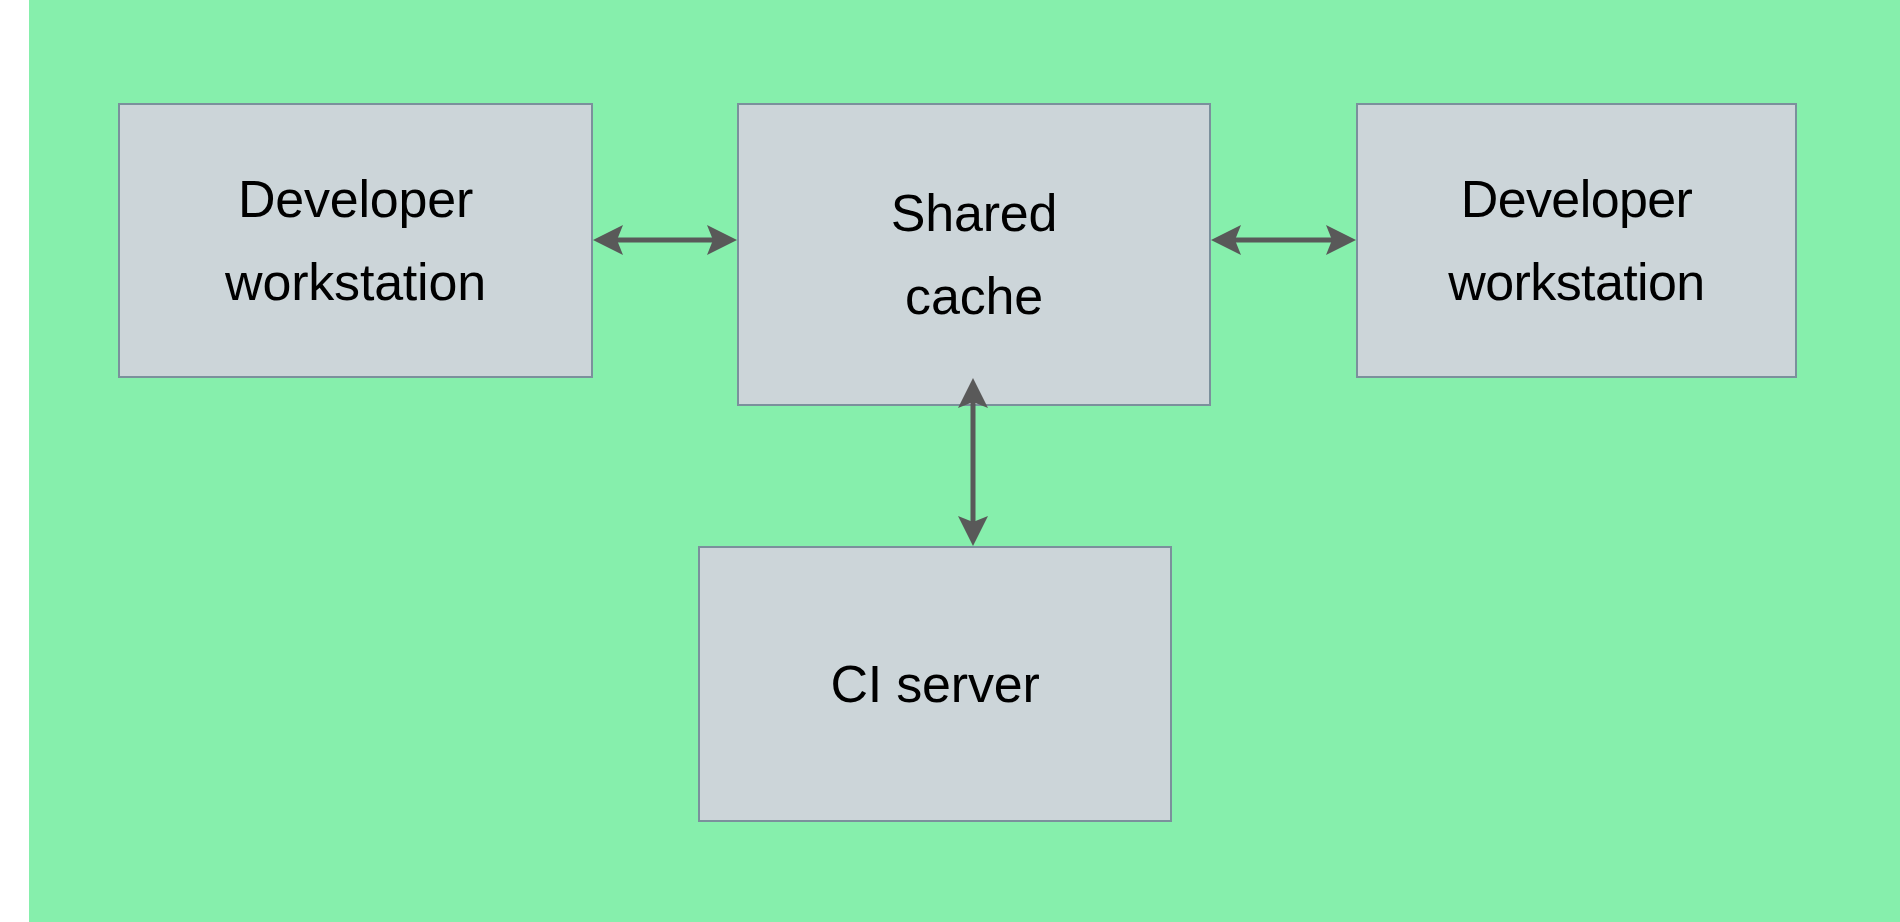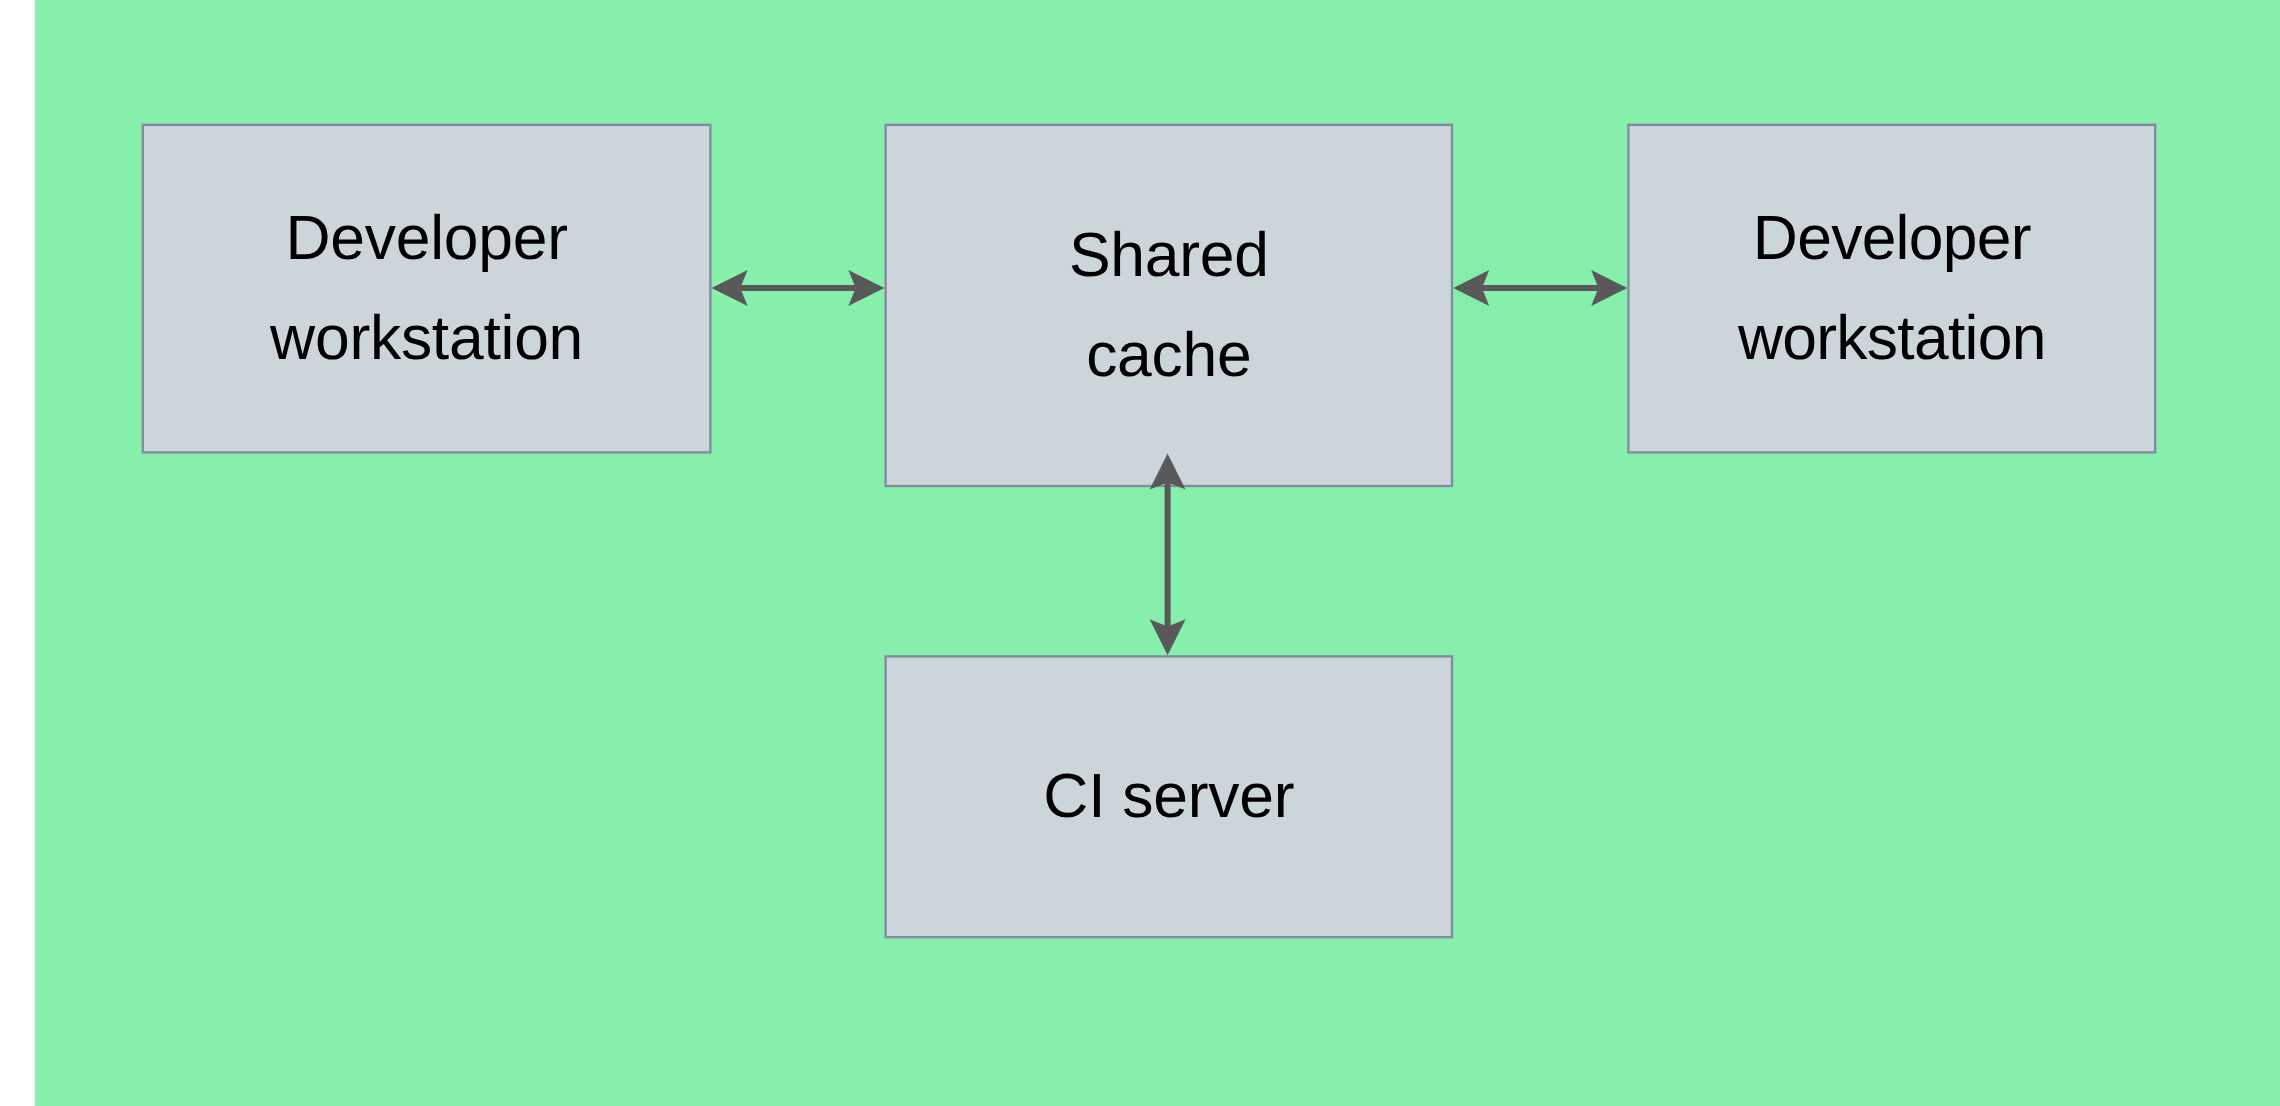--- a/index.html
+++ b/index.html
@@ -35,21 +35,21 @@
     color: #000000;
     font-weight: 400;
     letter-spacing: -0.2px;
     white-space: pre-line;
     padding: 0 4px;
   }
   
   #node-dev-left   { left: 89px;   top: 103px;  width: 475px; height: 275px; }
   #node-shared     { left: 708px;  top: 103px;  width: 474px; height: 303px; }
   #node-dev-right  { left: 1327px; top: 103px;  width: 441px; height: 275px; }
-  #node-ci         { left: 708px;  top: 546px;  width: 474px; height: 236px; }
+  #node-ci         { left: 669px;  top: 546px;  width: 474px; height: 276px; }
   #node-dev-right .node-label { font-size: 52px; letter-spacing: -0.6px; }
 
   .connector {
     position: absolute;
     overflow: visible;
   }
   #conn-left-shared  { left: 560px;  top: 208px; width: 152px; height: 64px; }
   #conn-shared-right { left: 1178px; top: 208px; width: 153px; height: 64px; }
   #conn-shared-ci    { left: 912px;  top: 374px; width: 64px;  height: 176px; }
 </style>

